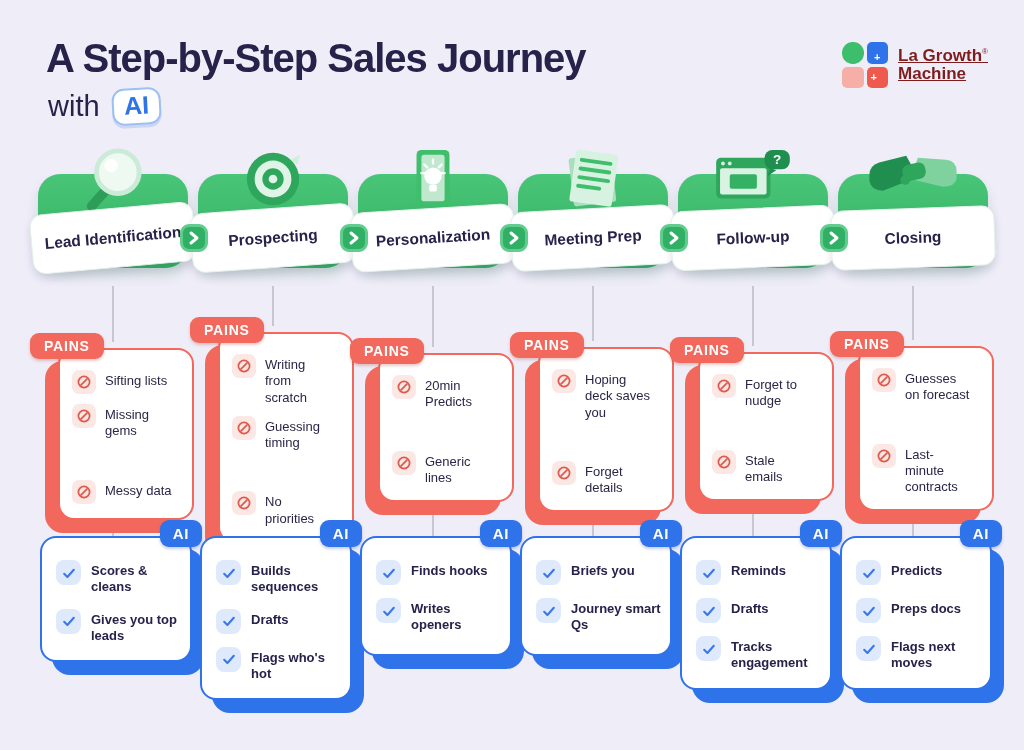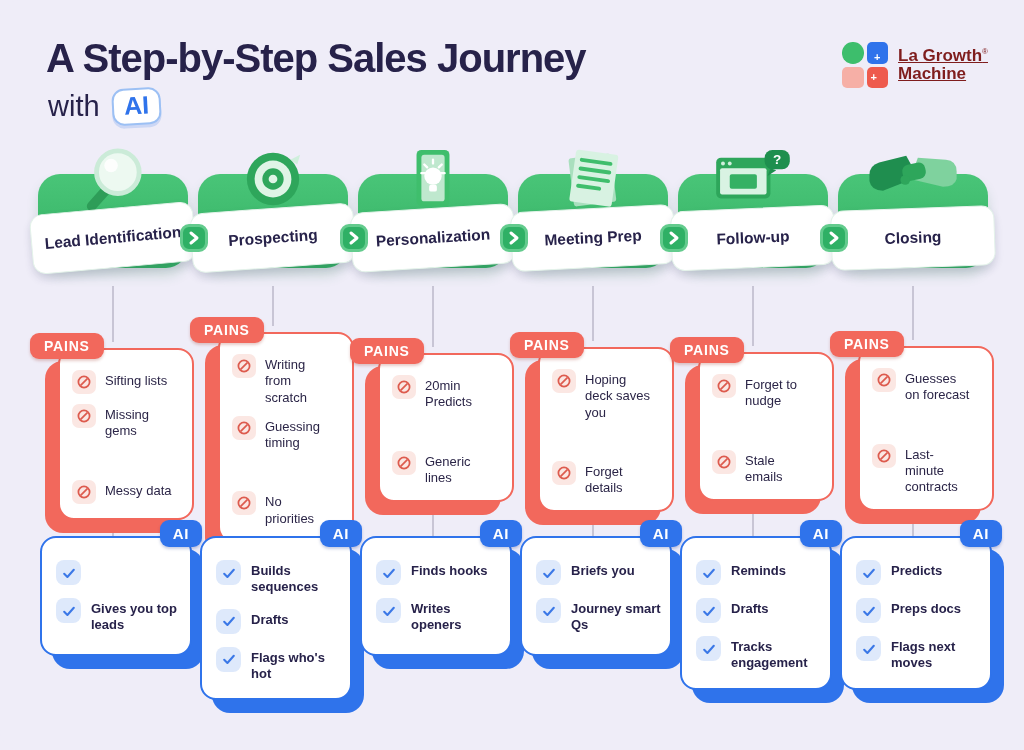--- a/index.html
+++ b/index.html
@@ -153,20 +153,21 @@
     <div class="conn conn2"></div>
     <div class="ai">
       <div class="ai-tab">AI</div>
       <div class="ai-inner">
         <div class="a-item">
           <span class="a-ico">
               <svg width="16" height="16" viewBox="0 0 20 20">
                 <path d="M4 11 l4 4 8-9" fill="none" stroke="#3B78E7" stroke-width="2.6" stroke-linecap="round" stroke-linejoin="round"></path>
               </svg>
             </span>
+          <span class="a-txt">Scores &amp; cleans</span>
         </div>
         <div class="a-item">
           <span class="a-ico">
               <svg width="16" height="16" viewBox="0 0 20 20">
                 <path d="M4 11 l4 4 8-9" fill="none" stroke="#3B78E7" stroke-width="2.6" stroke-linecap="round" stroke-linejoin="round"></path>
               </svg>
             </span>
           <span class="a-txt">Gives you top leads</span>
         </div>
       </div>

